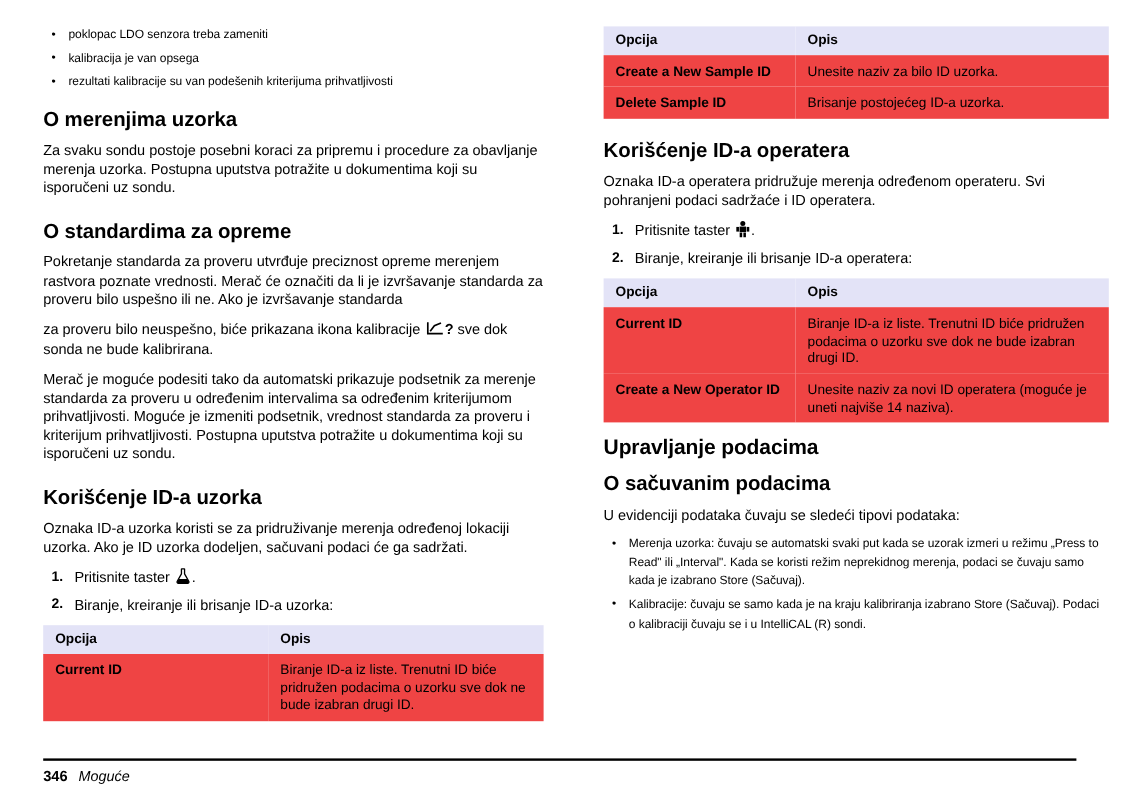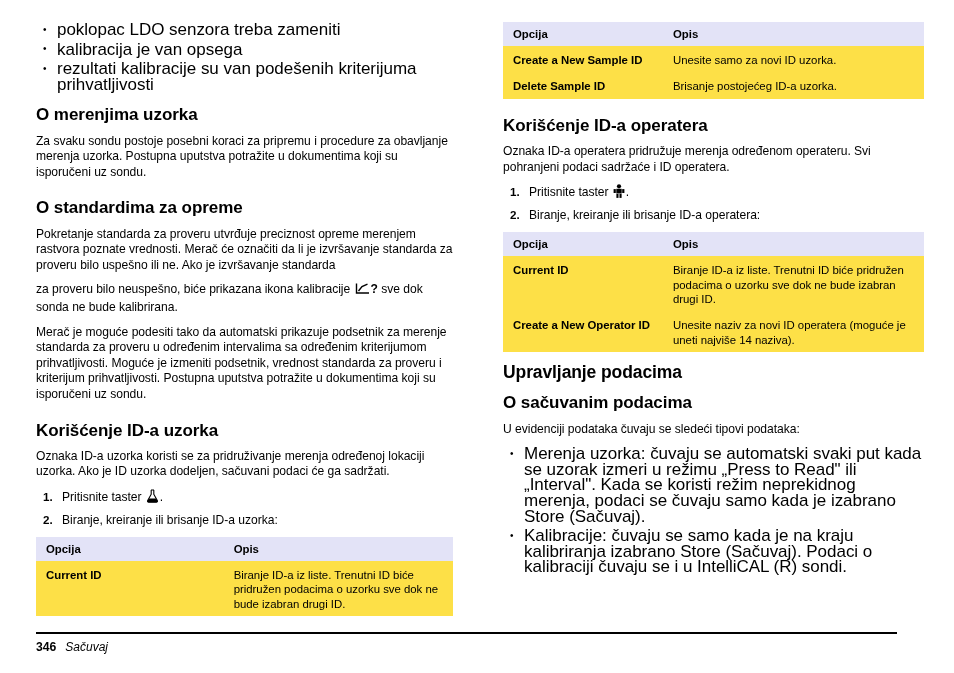--- a/index.html
+++ b/index.html
@@ -71,21 +71,21 @@
     height: 10px;
   }
 
   ul.bullets {
     list-style: none;
     margin: 0 0 0 0;
     padding: 0;
   }
   ul.bullets li {
     position: relative;
-    font-size: 17px;
+    font-size: 10px;
     line-height: 15.6px;
     padding-left: 21px;
     margin-bottom: 4px;
     letter-spacing: -0.03px;
   }
   ul.bullets li:before {
     content: "\2022";
     position: absolute;
     left: 7px;
     top: -0.5px;
@@ -128,21 +128,21 @@
     padding: 6px 8px 6px 10px;
     letter-spacing: -0.02px;
     vertical-align: top;
   }
   table.opt-table tbody td {
     font-size: 11.4px;
     line-height: 14.4px;
     padding: 7px 8px 5px 10px;
     vertical-align: top;
     letter-spacing: -0.02px;
-    background: #fde047;
+    background: #ef4444;
   }
   table.opt-table tbody td.opt-name {
     font-weight: bold;
   }
   .left-table col.c1 { width: 45%; }
   .left-table col.c2 { width: 55%; }
   .right-table col.c1 { width: 38%; }
   .right-table col.c2 { width: 62%; }
 
   .icon-inline {
@@ -273,21 +273,21 @@
           </colgroup>
         <thead>
           <tr>
             <th>Opcija</th>
             <th>Opis</th>
           </tr>
         </thead>
         <tbody>
           <tr>
             <td class="opt-name">Create a New Sample ID</td>
-            <td>Unesite samo za novi ID uzorka.</td>
+            <td>Unesite naziv za bilo ID uzorka.</td>
           </tr>
           <tr>
             <td class="opt-name">Delete Sample ID</td>
             <td>Brisanje postojećeg ID-a uzorka.</td>
           </tr>
         </tbody>
       </table>
 
       <div style="height:16px;"></div>
 
@@ -349,17 +349,17 @@
         <li>Merenja uzorka: čuvaju se automatski svaki put kada se uzorak izmeri u režimu „Press to Read" ili „Interval". Kada se koristi režim neprekidnog merenja, podaci se čuvaju samo kada je izabrano Store (Sačuvaj).</li>
         <li>Kalibracije: čuvaju se samo kada je na kraju kalibriranja izabrano Store (Sačuvaj). Podaci o kalibraciji čuvaju se i u IntelliCAL (R) sondi.</li>
       </ul>
 
     </div>
   </div>
 
   <div class="footer">
     <div class="footer-rule"></div>
     <div class="footer-text">
-      <span class="footer-page-num">346</span><span class="footer-lang">Sačuvaj</span>
+      <span class="footer-page-num">346</span><span class="footer-lang">Moguće</span>
     </div>
   </div>
 
 </div>
 
 </body></html>

